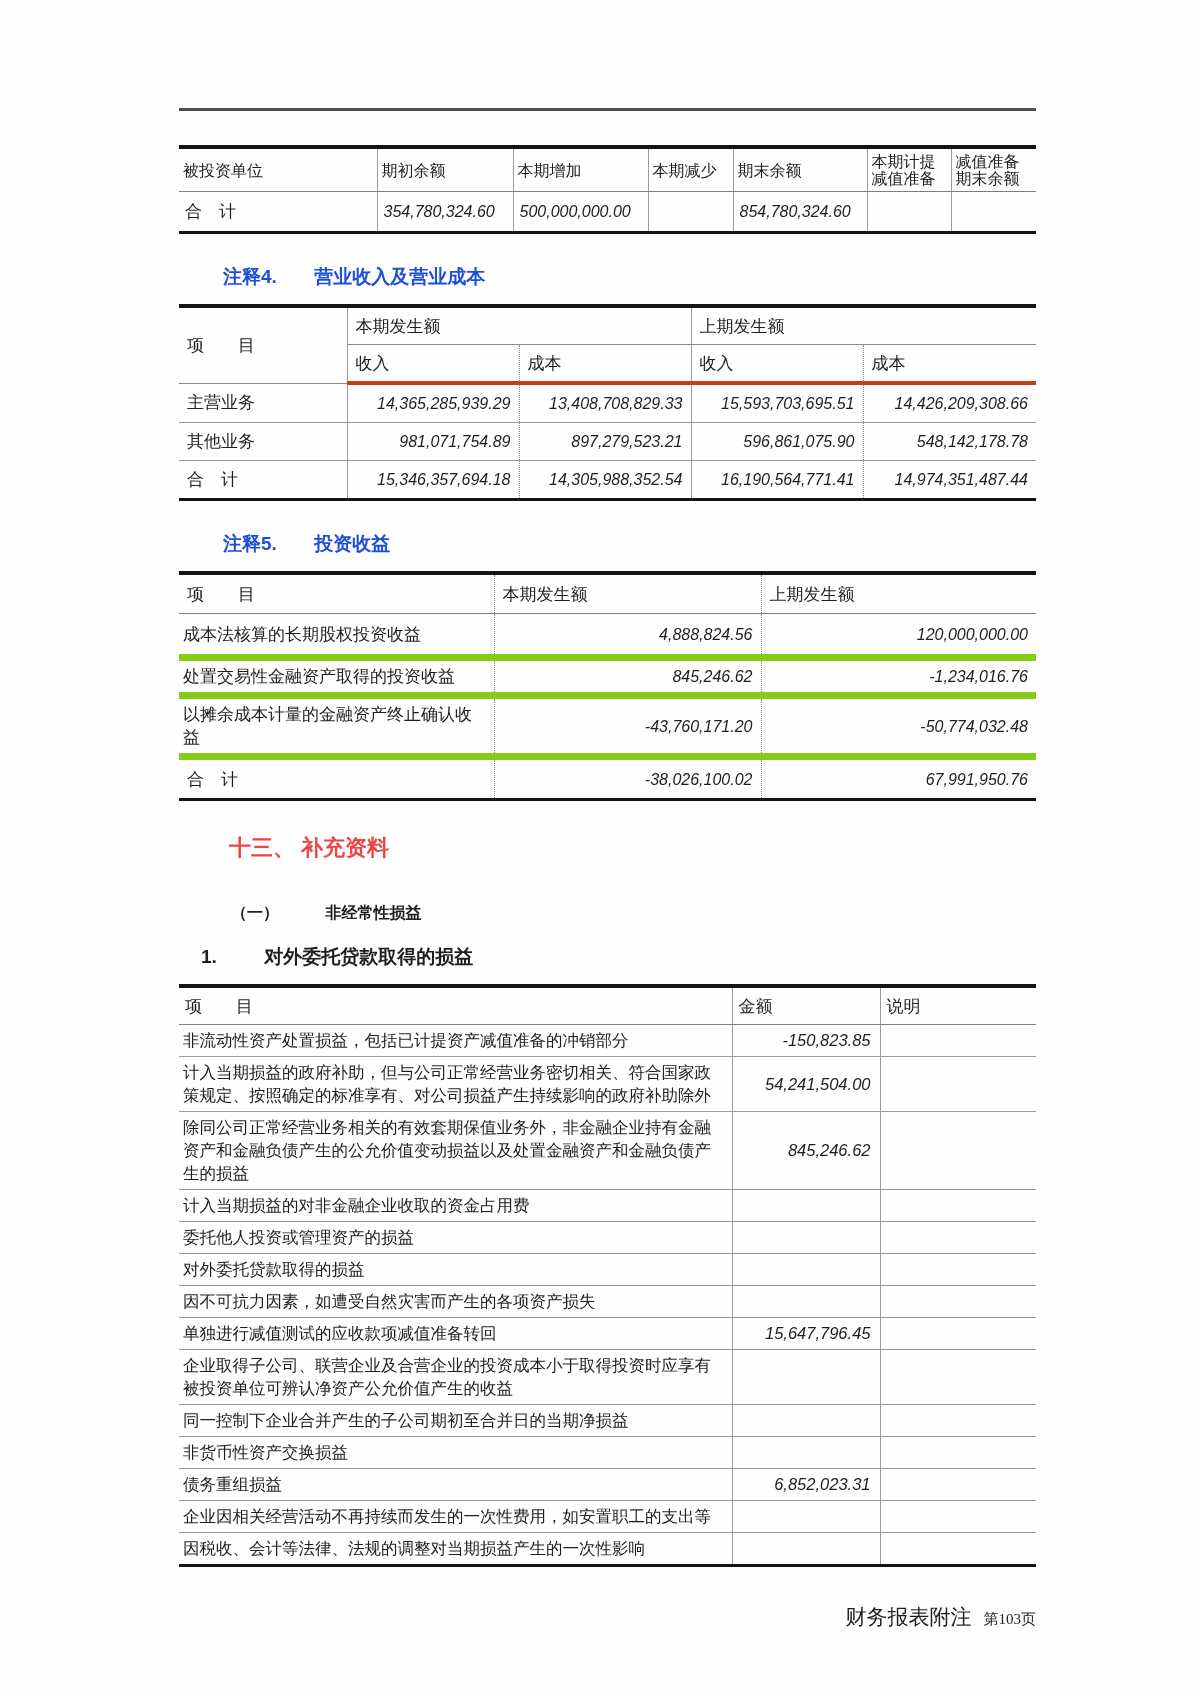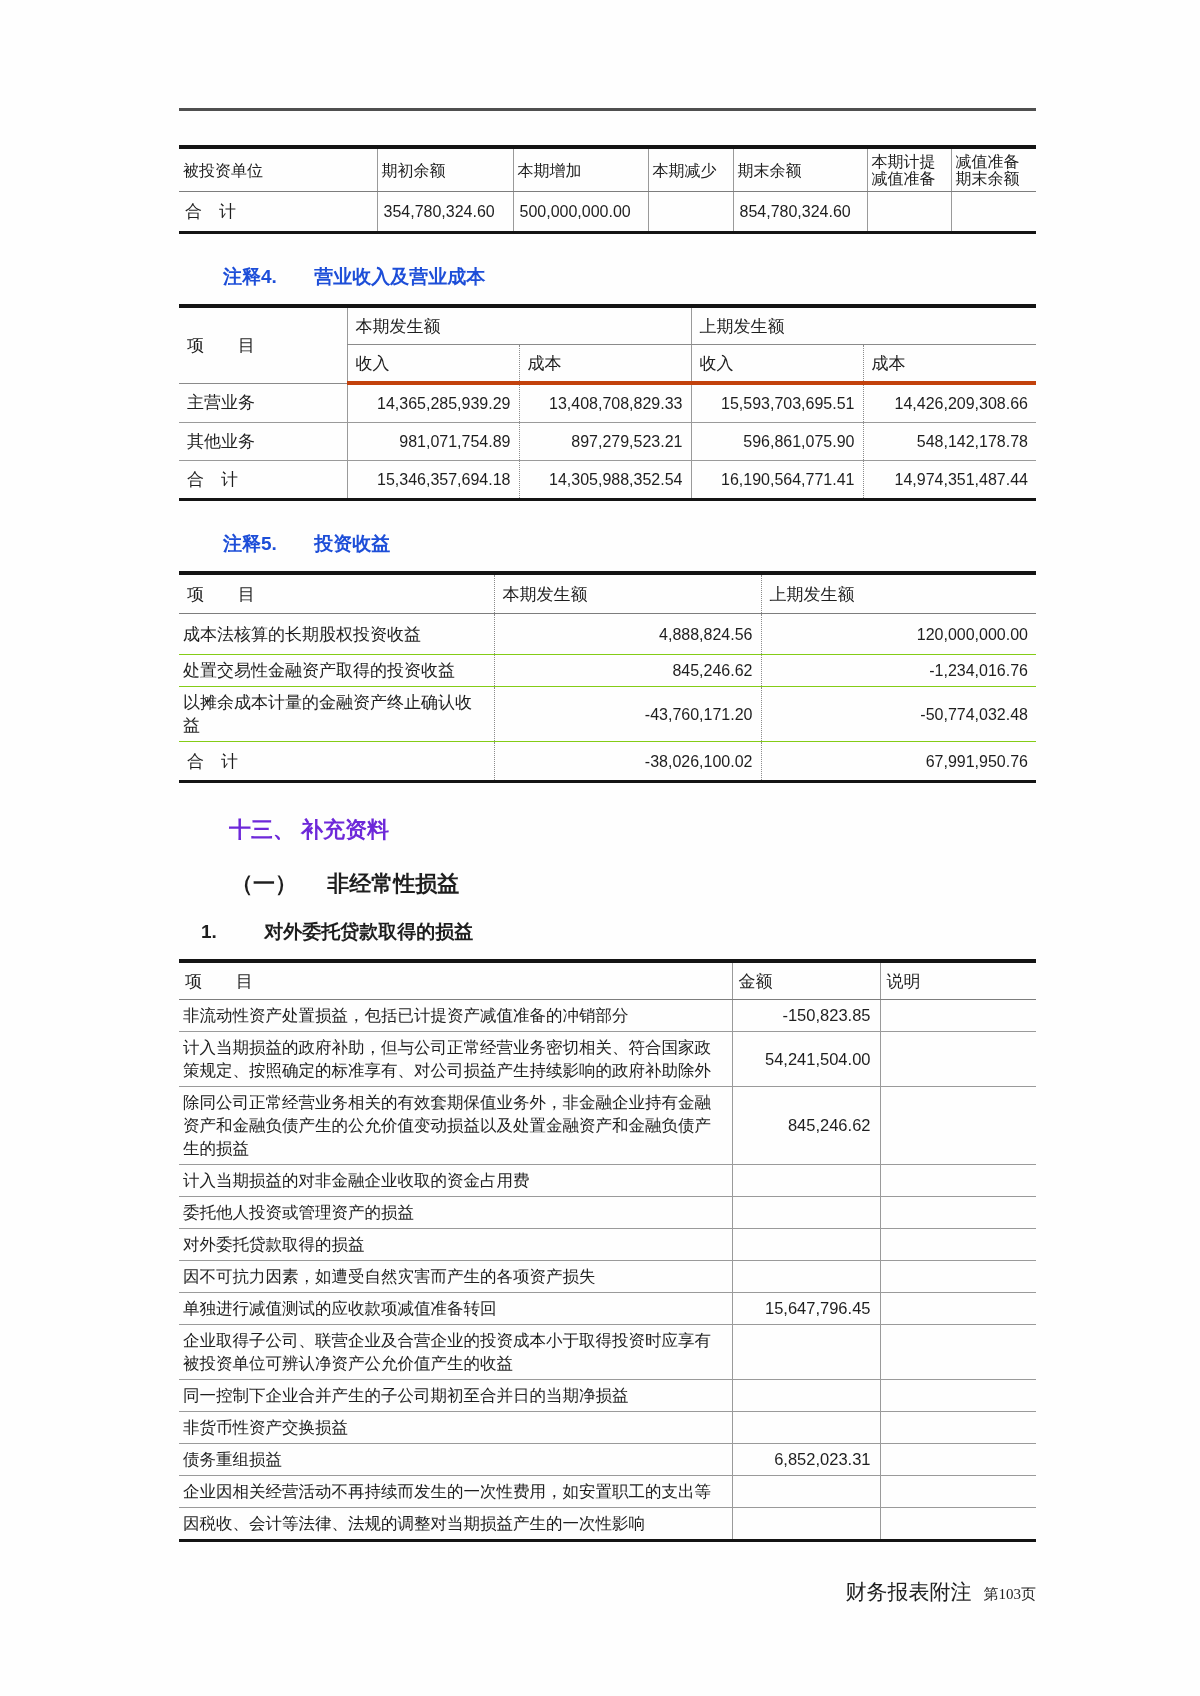--- a/index.html
+++ b/index.html
@@ -9,21 +9,21 @@
   }
   .content { position:absolute; left:179px; top:0; width:857px; }
 
   .top-rule { margin-top:108px; height:3px; background:#4f4f4f; }
 
   table { border-collapse:collapse; width:100%; table-layout:fixed; }
   .tbl { border-top:4px solid #141414; border-bottom:3px solid #141414; }
   td { font-size:17px; line-height:23px; padding:4px 6px; vertical-align:middle; word-break:break-all; }
   .c { text-align:left; }
   .r { text-align:right; }
-  .num { font-family:"Liberation Sans", sans-serif; font-size:16px; letter-spacing:0; }
+  .num { font-family:"Liberation Sans", sans-serif; font-size:16px; letter-spacing:0;font-style:italic; }
 
   
   .t1 { margin-top:34px; }
   .t1 td { border-left:1px solid #9a9a9a; }
   .t1 td:first-child { border-left:none; }
   .t1 tr.hdr td { border-bottom:1px solid #7d7d7d; font-size:16px; height:38px; padding:2px 4px; }
   .t1 td.small { font-size:13.5px; line-height:17px; }
   .t1 tr.dat td { height:31px; }
 
   
@@ -35,40 +35,40 @@
   .t2 td.itemhead { border-bottom:1px solid #8a8a8a; font-size:17px; }
   .t2 tr.sub td { border-bottom:4px solid #c2410c; height:30px; }
   .t2 tr.d td { border-bottom:1px solid #9a9a9a; height:31px; }
   .t2 tr.last td { border-bottom:none; }
 
   
   .t3 { margin-top:14px; }
   .t3 td { padding:4px 8px; }
   .t3 .bld { border-left:1px dotted #8a8a8a; }
   .t3 tr.hdr td { border-bottom:1px solid #7d7d7d; height:30px; }
-  .t3 tr.d td { border-bottom:1px solid #84cc16; }
+  .t3 tr.d td { border-bottom:7px solid #84cc16; }
   .t3 tr.d td.item { padding-left:4px; }
   .t3 tr.s1 td { height:32px; }
   .t3 tr.last td { border-bottom:none; height:30px; }
 
   
   .t4 { margin-top:14px; }
   .t4 td { padding:4px 6px; line-height:23px; font-size:16.5px; }
   .t4 .bls { border-left:1px solid #9a9a9a; }
   .t4 tr.hdr td { border-bottom:1px solid #7d7d7d; height:28px; font-size:17px; }
   .t4 tr.d td { border-bottom:1px solid #9a9a9a; }
   .t4 tr.last td { border-bottom:none; }
   .t4 td.item { padding-left:4px; }
   .t4 td.amt { padding-right:9px; }
 
   
   .h-note { margin:30px 0 0 44px; font-family:"Liberation Sans", sans-serif; font-weight:bold; font-size:19px; color:#1d4ed8; }
   .h-note .h-label { display:inline-block; min-width:86px; }
-  .h13 { margin:32px 0 0 50px; font-family:"Liberation Sans", sans-serif; font-weight:bold; font-size:22px; color:#6d28d9; }
-  .sub1 { margin:24px 0 0 52px; font-family:"Liberation Sans", sans-serif; font-weight:bold; font-size:22px; }
+  .h13 { margin:32px 0 0 50px; font-family:"Liberation Sans", sans-serif; font-weight:bold; font-size:22px; color:#ef4444; }
+  .sub1 { margin:40px 0 0 52px; font-family:"Liberation Sans", sans-serif; font-weight:bold; font-size:16px; }
   .sub1 .h-label { display:inline-block; min-width:90px; }
   .sub2 { margin:20px 0 0 22px; font-family:"Liberation Sans", sans-serif; font-weight:bold; font-size:19px; }
   .sub2 .h-label { display:inline-block; min-width:58px; }
 
   .footer { margin-top:36px; text-align:right; }
   .f-title { font-size:21px; }
   .f-page { font-size:15px; margin-left:8px; }
 </style>
 </head>
 <body>

